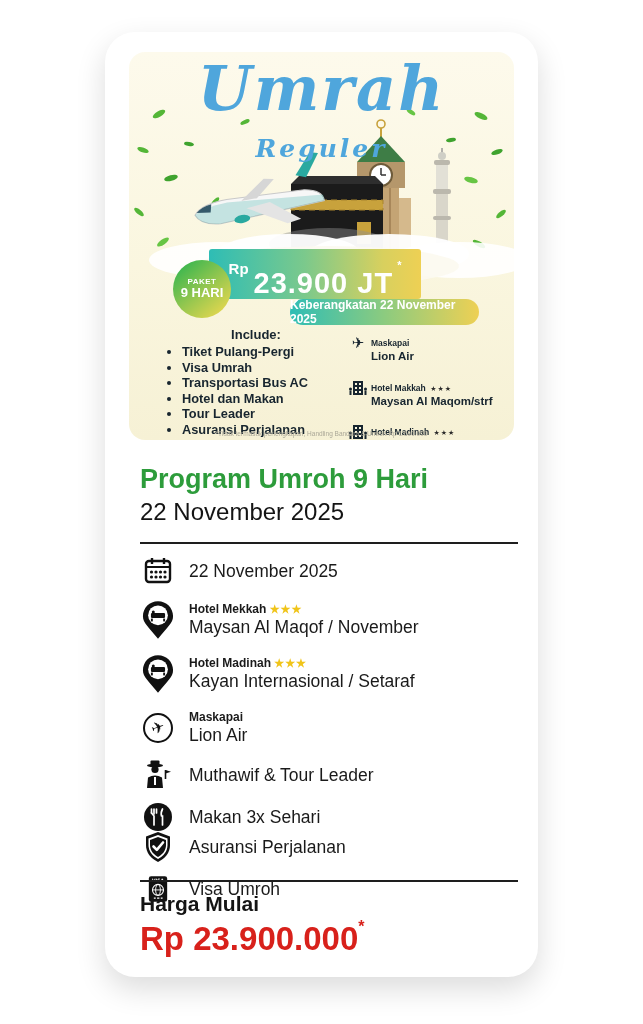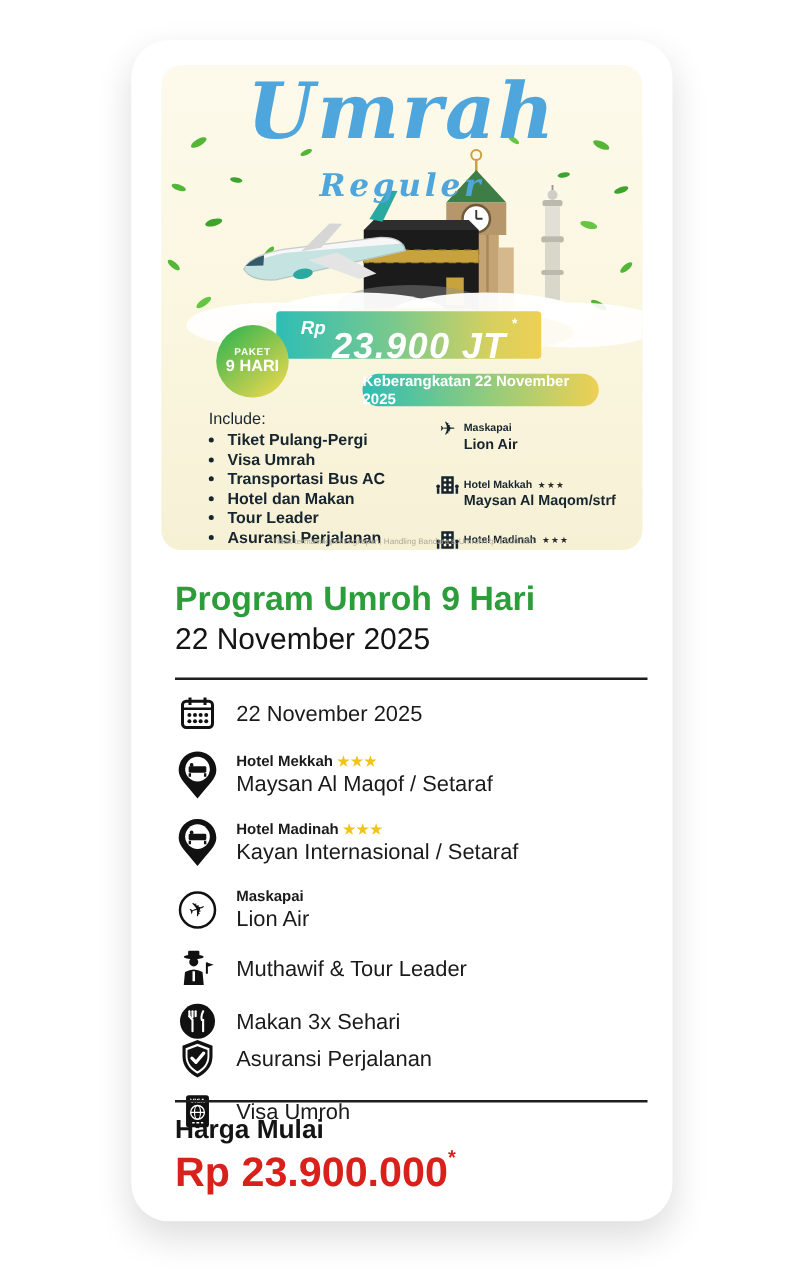--- a/index.html
+++ b/index.html
@@ -16,32 +16,32 @@
            font-size:62px;color:#4FA6DC;letter-spacing:2px;line-height:1;}
   .p-sub{position:absolute;top:82px;left:0;width:100%;text-align:center;z-index:2;
          font-family:"DejaVu Serif", serif;font-style:italic;font-weight:700;
          font-size:25px;color:#4FA6DC;letter-spacing:3px;}
   .p-badge{position:absolute;left:44px;top:208px;width:58px;height:58px;border-radius:50%;z-index:3;
            background:linear-gradient(140deg,#2EB44F 5%,#9CC84F 55%,#EDD94F 95%);
            color:#fff;display:flex;flex-direction:column;align-items:center;justify-content:center;
            text-align:center;line-height:1.05;}
   .p-badge .b1{font-size:8px;font-weight:700;letter-spacing:.5px;}
   .p-badge .b2{font-size:13px;font-weight:800;}
-  .p-banner{position:absolute;left:92px;top:197px;width:212px;height:38px;z-index:2;border-radius:3px;
+  .p-banner{position:absolute;left:80px;top:197px;width:212px;height:50px;z-index:2;border-radius:3px;
             background:linear-gradient(90deg,#2EBDB5 0%,#7BC98C 45%,#D8D05E 82%,#EED054 100%);
-            display:flex;align-items:center;justify-content:center;color:#fff;font-style:italic;}
+            display:flex;align-items:center;justify-content:center;color:#fff;}
   .p-banner .rp{font-size:15px;font-weight:800;margin:-12px 5px 0 0;}
   .p-banner .amt{font-size:29px;font-weight:800;letter-spacing:1px;margin-top:18px;}
   .p-banner .ast{font-size:11px;font-weight:800;margin:-18px 0 0 4px;}
   .p-pill{position:absolute;left:161px;top:247px;width:189px;height:26px;z-index:2;border-radius:13px;
           background:linear-gradient(90deg,#2EBDB5 0%,#8CCB7F 50%,#EED054 100%);
           display:flex;align-items:center;justify-content:center;color:#fff;
           font-size:12px;font-weight:800;}
   .p-include{position:absolute;left:38px;top:275px;width:178px;z-index:2;color:#17252F;}
-  .p-include .ih{font-size:13px;font-weight:400;margin-bottom:1px;}
+  .p-include .ih{font-size:13px;font-weight:700;margin-bottom:1px;text-align:center;}
   .p-include ul{margin:2px 0 0 15px;padding:0;}
   .p-include li{font-size:12.8px;font-weight:800;line-height:15.6px;}
   .p-details{position:absolute;left:216px;top:280px;width:166px;z-index:2;color:#17252F;}
   .pdet{display:flex;align-items:flex-start;margin-bottom:13px;}
   .pdet-ic{width:26px;flex:0 0 26px;text-align:center;font-size:15px;color:#17252F;padding-top:2px;}
   .pdet-col{display:flex;flex-direction:column;line-height:1.15;}
   .pdet-lab{font-size:8.5px;font-weight:800;}
   .pdet-stars{font-size:7px;color:#2a2a2a;letter-spacing:1px;}
   .pdet-val{font-size:11.5px;font-weight:800;}
   .p-disc{position:absolute;bottom:3px;left:0;width:100%;text-align:center;z-index:2;
@@ -263,21 +263,21 @@
             <path d="M17,1 C8,1 1,8 1,17 C1,24 7,28.5 17,41 C27,28.5 33,24 33,17 C33,8 26,1 17,1 Z" fill="#111"></path>
             <circle cx="17" cy="16" r="10.5" fill="#fff"></circle>
             <rect x="9.5" y="13.5" width="15" height="5.5" rx="1.2" fill="#111"></rect>
             <circle cx="12" cy="12.5" r="1.6" fill="#111"></circle>
             <rect x="9.5" y="19.5" width="2" height="3" fill="#111"></rect>
             <rect x="22.5" y="19.5" width="2" height="3" fill="#111"></rect>
           </svg>
       </span>
       <span class="rcol">
         <span class="rlab"><span>Hotel Mekkah</span> <i class="stars">★★★</i></span>
-        <span class="rtx">Maysan Al Maqof / Setaraf</span>
+        <span class="rtx">Maysan Al Maqof / November</span>
       </span>
     </div>
 
     <div class="row" style="height:48px;margin-bottom:8px;">
       <span class="ric">
         <svg width="32" height="40" viewBox="0 0 34 42">
             <path d="M17,1 C8,1 1,8 1,17 C1,24 7,28.5 17,41 C27,28.5 33,24 33,17 C33,8 26,1 17,1 Z" fill="#111"></path>
             <circle cx="17" cy="16" r="10.5" fill="#fff"></circle>
             <rect x="9.5" y="13.5" width="15" height="5.5" rx="1.2" fill="#111"></rect>
             <circle cx="12" cy="12.5" r="1.6" fill="#111"></circle>

